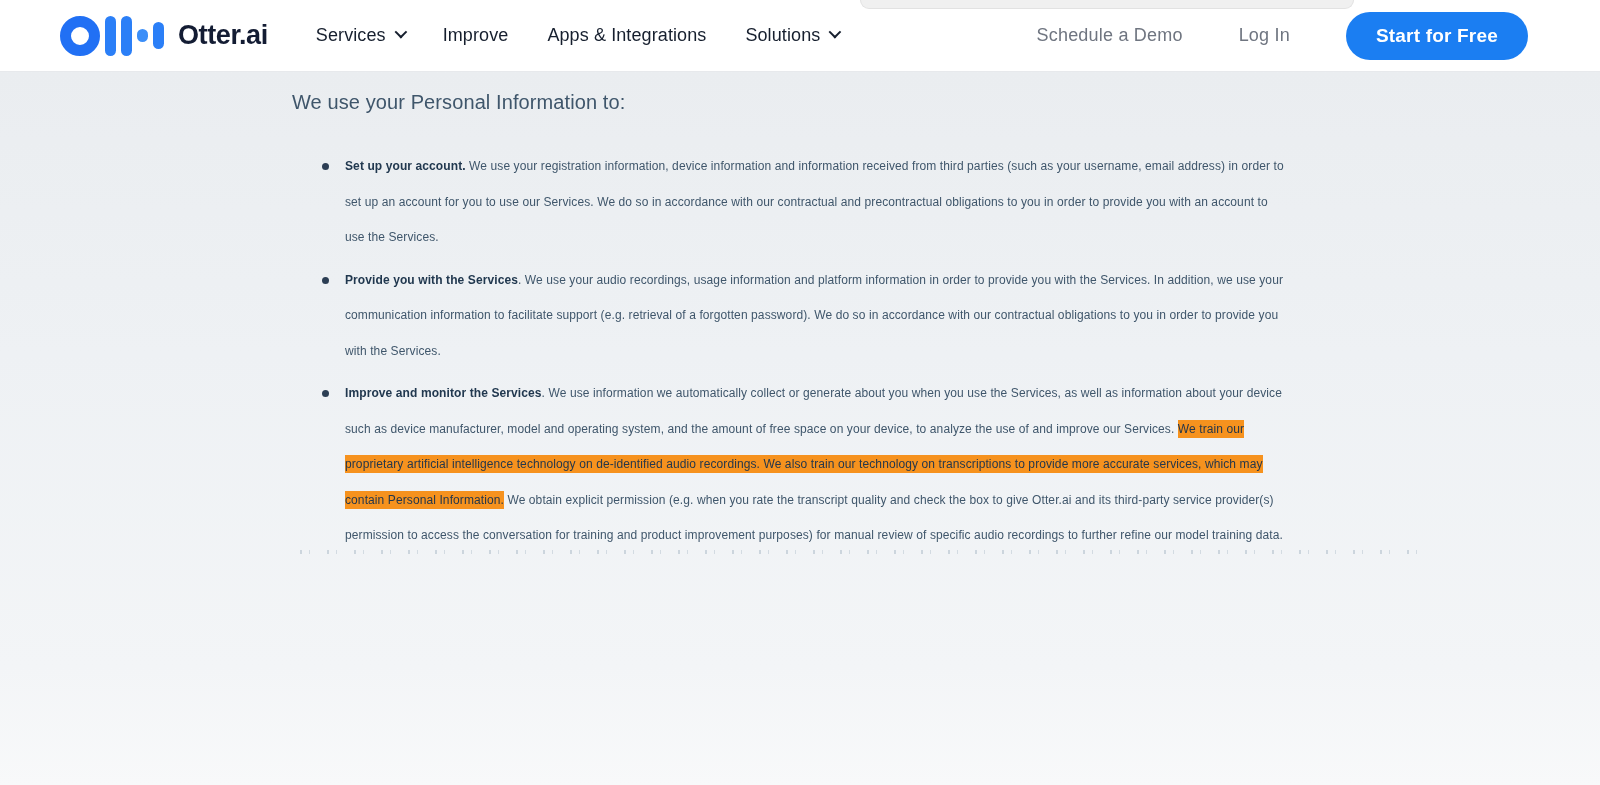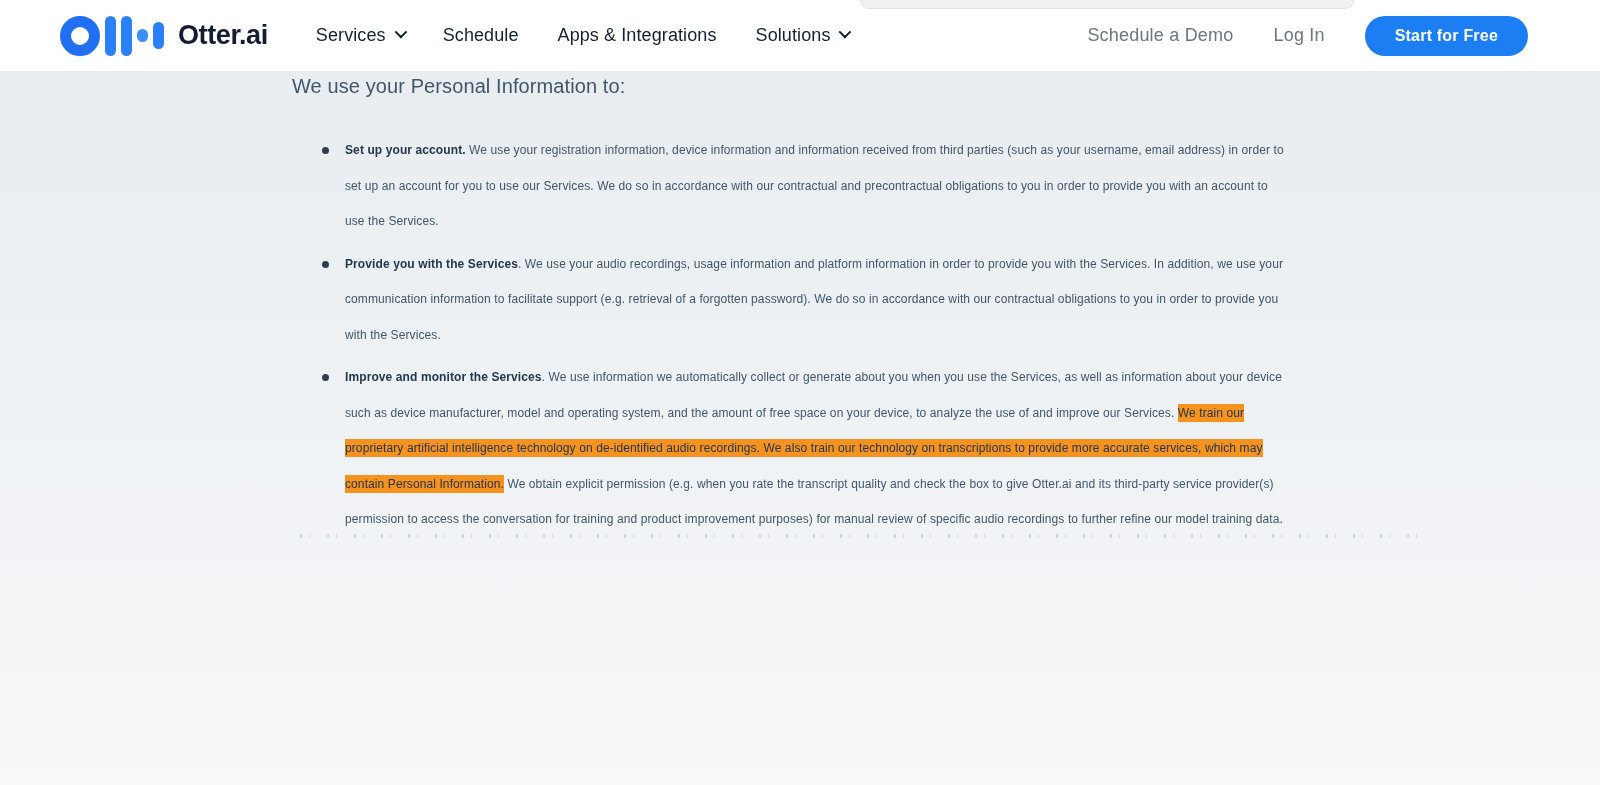--- a/index.html
+++ b/index.html
@@ -44,31 +44,31 @@
   }
   .nav-links { display:flex; align-items:center; gap:39px; margin-left:48px; }
   .nav-link {
     font-size:18px; color:#161f2e; cursor:pointer; display:flex; align-items:center; gap:9px;
     font-weight: 500; letter-spacing: 0.1px;
   }
   .chevron {
     width:9px; height:9px; border-right:2px solid #161f2e; border-bottom:2px solid #161f2e;
     transform: rotate(45deg) translateY(-2px); display:inline-block; margin-top:-4px;
   }
-  .nav-right { margin-left:auto; display:flex; align-items:center; gap:40px; }
+  .nav-right { margin-left:auto; display:flex; align-items:center; gap:56px; }
   .nav-muted { font-size:18px; color:#6f7580; cursor:pointer; letter-spacing:0.2px; }
   .cta-btn {
     background:#1b7ef2; color:#ffffff; border:none; cursor:pointer;
-    height:40px; padding:0 30px; border-radius:24px;
+    height:48px; padding:0 30px; border-radius:24px;
     font-family:"Liberation Sans", sans-serif;
-    font-size:16px; font-weight:700; letter-spacing:0.2px;
+    font-size:19px; font-weight:700; letter-spacing:0.2px;
   }
 
   
-  .content { padding-top:0; position:relative; z-index:1; }
+  .content { padding-top:16px; position:relative; z-index:1; }
   .intro {
     margin-left:292px;
     font-size:20px; line-height:28px; color:#3f566b; letter-spacing:0.1px;
   }
   ul.purpose-list {
     list-style:none;
     margin:33px 0 0 292px;
     padding-left:53px;
   }
   ul.purpose-list li {
@@ -113,21 +113,21 @@
     </span>
     <span class="brand-name">Otter.ai</span>
   </div>
 
   <nav class="nav-links">
     <span class="nav-link">
         <span>Services</span>
         <span class="chevron"></span>
       </span>
     <span class="nav-link">
-        <span>Schedule</span>
+        <span>Improve</span>
       </span>
     <span class="nav-link">
         <span>Apps &amp; Integrations</span>
       </span>
     <span class="nav-link">
         <span>Solutions</span>
         <span class="chevron"></span>
       </span>
   </nav>
 

